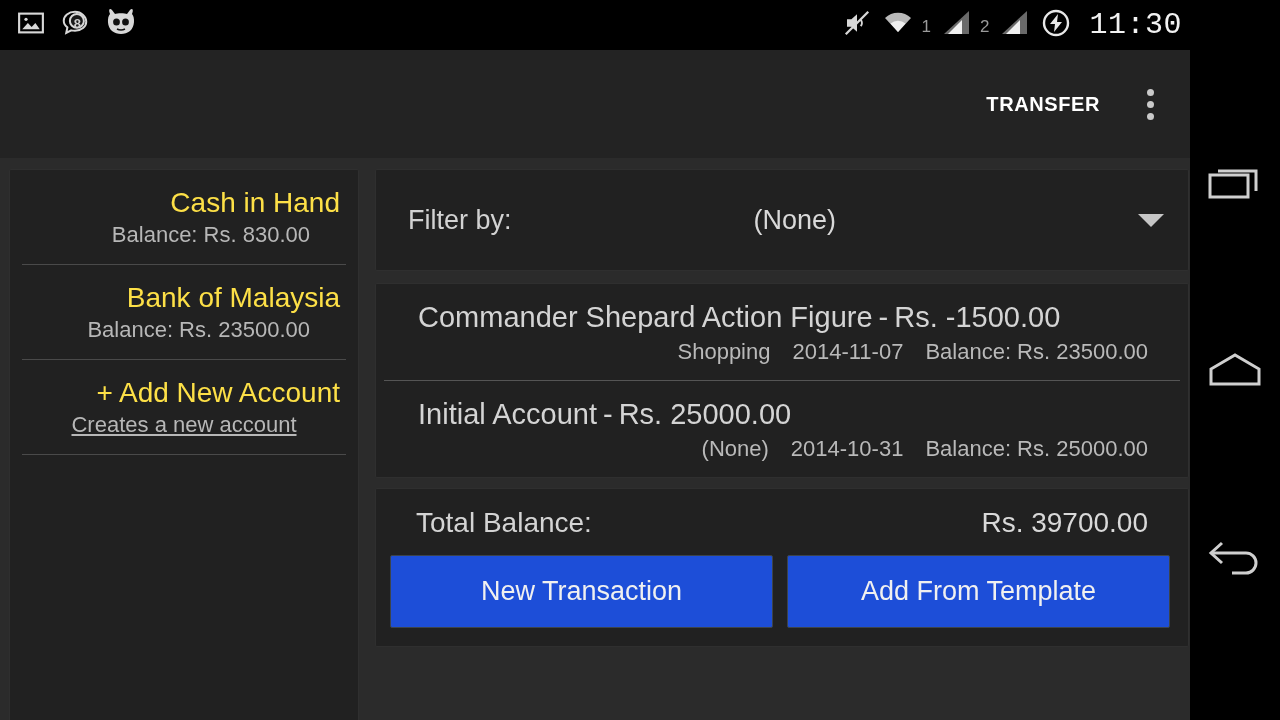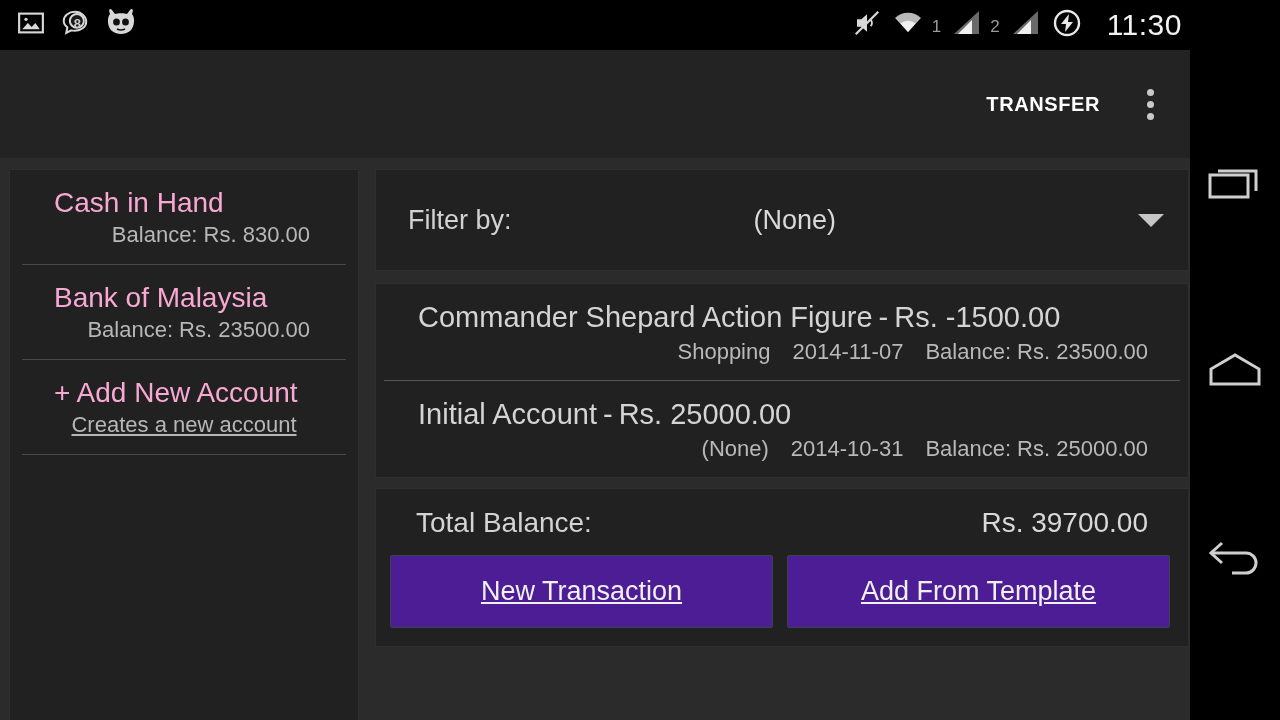--- a/index.html
+++ b/index.html
@@ -14,21 +14,21 @@
   
   .statusbar {
     position: absolute; left: 0; top: 0; width: 1190px; height: 50px;
     background: #000; display: flex; align-items: center; padding: 0 8px 0 16px;
   }
   .sb-left { display: flex; align-items: center; gap: 14px; }
   .sb-spacer { flex: 1 1 auto; }
   .sb-right { display: flex; align-items: center; gap: 10px; }
   .sb-clock {
     color: #f2f2f2; font-size: 30px; letter-spacing: .5px;
-    margin-left: 14px; font-family: Liberation Sans, sans-serif;
+    margin-left: 7px; font-family: Liberation Mono, monospace;
   }
   .sb-badge-num {
     position: absolute; left: 50%; top: 50%;
     transform: translate(-50%,-50%);
     font-size: 13px; color: #cfcfcf; font-weight: bold;
   }
   .sig-num { color: #9a9a9a; font-size: 17px; align-self: flex-end; margin: 0 1px 6px -2px;}
 
   
   .app {
@@ -64,21 +64,21 @@
   .panel-right { flex: 1 1 auto; padding: 0 2px 0 8px; }
 
   .card {
     background: #212121; border-radius: 1px;
     box-shadow: 0 0 0 1px #2f2f2f;
   }
 
   
   .acct-card { height: 560px; padding: 0; overflow: hidden; }
   .acct-item { padding: 16px 18px 14px 18px; cursor: pointer; }
-  .acct-name { color: #f9a8d4; font-size: 28px; line-height: 34px; padding-left: 26px; }
+  .acct-name { color: #fde047; font-size: 28px; line-height: 34px; padding-left: 26px; text-align: right; }
   .acct-name.addnew { padding-left: 26px; }
   .acct-bal { color: #b7b7b7; font-size: 22px; line-height: 30px; text-align: right; padding-right: 30px; }
   .acct-sub { color: #b7b7b7; font-size: 22px; line-height: 30px; text-align: center; text-decoration: underline; }
   .divider { height: 1px; background: #4a4a4a; margin: 0 12px; }
 
   
   .filter-card {
     height: 100px; display: flex; align-items: center; padding: 0 24px 0 32px;
     margin-bottom: 14px;
   }
@@ -107,23 +107,23 @@
   
   .total-card { padding: 0 0 10px 0; }
   .total-row {
     display: flex; align-items: center; justify-content: space-between;
     padding: 18px 40px 12px 40px;
   }
   .total-label { color: #d4d4d4; font-size: 28px; }
   .total-value { color: #d9d9d9; font-size: 28px; }
   .btn-row { display: flex; gap: 14px; padding: 4px 18px 8px 14px; }
   .flat-btn {
-    flex: 1 1 0; background: #4c1d95; border: 1px solid #3c444b;
+    flex: 1 1 0; background: #1d4ed8; border: 1px solid #3c444b;
     color: #f0f0f0; font-size: 27px; padding: 20px 6px; text-align: center;
-    cursor: pointer; font-family: "Liberation Sans", sans-serif; border-radius: 2px; text-decoration: underline;
+    cursor: pointer; font-family: "Liberation Sans", sans-serif; border-radius: 2px;
   }
 
   
   .navbar {
     position: absolute; right: 0; top: 0; width: 90px; height: 720px;
     background: #000; display: flex; flex-direction: column;
     align-items: center; justify-content: space-around; padding: 90px 0 70px 0;
   }
   .navbtn { width: 70px; height: 70px; display: flex; align-items: center; justify-content: center; cursor: pointer; }
 </style>

